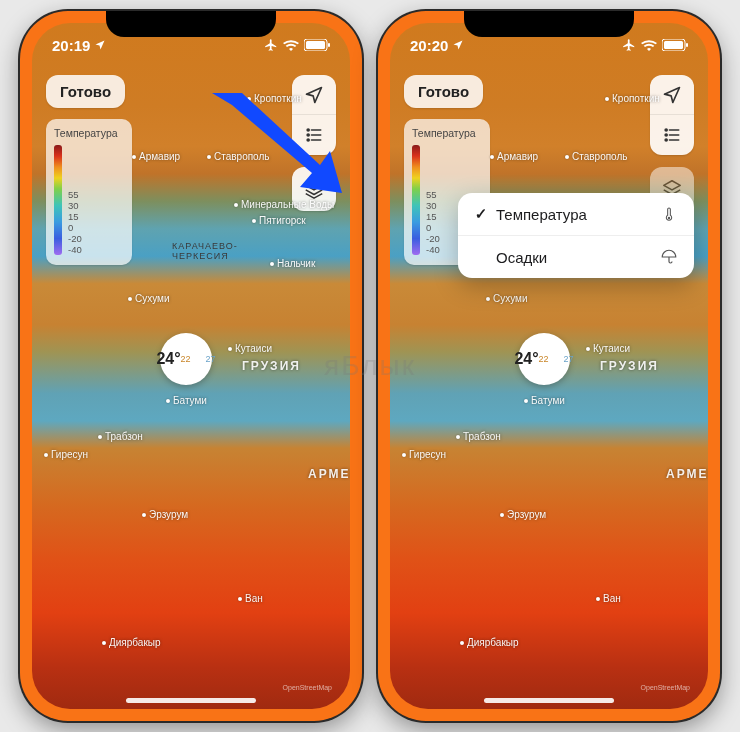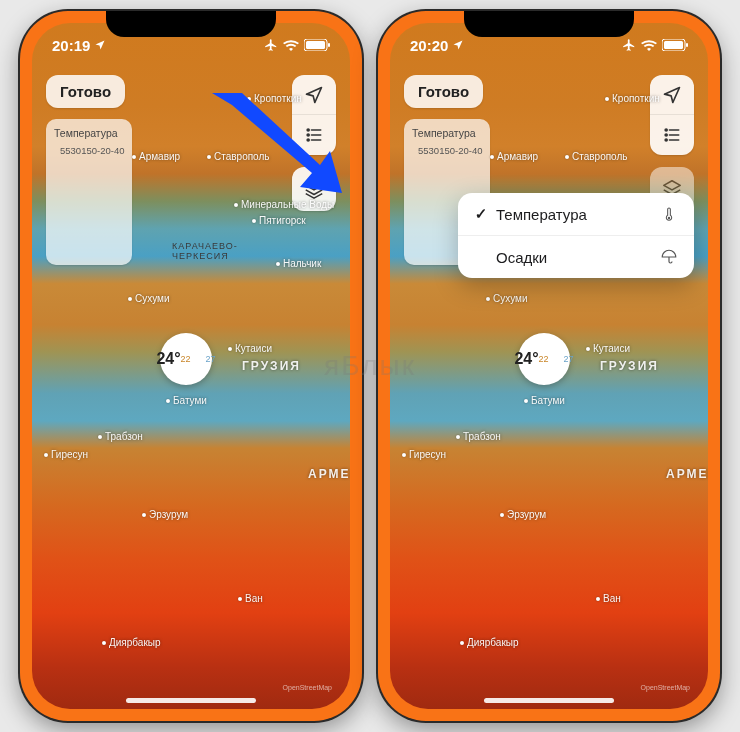--- a/index.html
+++ b/index.html
@@ -113,21 +113,21 @@
     box-shadow: 0 1px 2px rgba(0,0,0,.12);
   }
   .legend-title { font-size: 10.5px; margin-bottom: 6px; color: #444; }
   .legend-body { display: flex; gap: 6px; }
   .legend-bar {
     width: 8px; height: 110px; border-radius: 3px;
     background: linear-gradient(180deg,
       #8a1a1a 0%, #d9311a 10%, #ef8e1f 20%, #efd21f 30%,
       #7fd04a 40%, #3fc4b8 55%, #3a9ce0 70%, #3a5ee0 85%, #9f6cf0 100%);
   }
-  .legend-scale { display: flex; flex-direction: row; justify-content: flex-end; height: 110px; color: #555; font-size: 9.5px; }
+  .legend-scale { display: flex; flex-direction: column; justify-content: flex-end; height: 110px; color: #555; font-size: 9.5px; }
 
   
   .mlabel {
     position: absolute;
     font-size: 10px;
     color: rgba(255,255,255,.95);
     text-shadow: 0 0 3px rgba(0,0,0,.5);
     white-space: nowrap;
   }
   .mlabel.big {
@@ -295,21 +295,21 @@
       </div>
     </div>
 
     <span class="mlabel dot" style="top:70px; left:215px">Кропоткин</span>
     <span class="mlabel dot" style="top:128px; left:100px">Армавир</span>
     <span class="mlabel dot" style="top:128px; left:175px">Ставрополь</span>
     <span class="mlabel dot" style="top:176px; left:202px">Минеральные Воды</span>
     <span class="mlabel dot" style="top:192px; left:220px">Пятигорск</span>
     <span class="mlabel dark" style="top:218px; left:140px; white-space:pre">КАРАЧАЕВО-
 ЧЕРКЕСИЯ</span>
-    <span class="mlabel dot" style="top:235px; left:244px">Нальчик</span>
+    <span class="mlabel dot" style="top:235px; left:238px">Нальчик</span>
     <span class="mlabel dot" style="top:270px; left:96px">Сухуми</span>
     <span class="mlabel dot" style="top:320px; left:196px">Кутаиси</span>
     <span class="mlabel big" style="top:336px; left:210px">ГРУЗИЯ</span>
     <span class="mlabel dot" style="top:372px; left:134px">Батуми</span>
     <span class="mlabel dot" style="top:408px; left:66px">Трабзон</span>
     <span class="mlabel dot" style="top:426px; left:12px">Гиресун</span>
     <span class="mlabel big" style="top:444px; left:276px">АРМЕН</span>
     <span class="mlabel dot" style="top:486px; left:110px">Эрзурум</span>
     <span class="mlabel dot" style="top:570px; left:206px">Ван</span>
     <span class="mlabel dot" style="top:614px; left:70px">Диярбакыр</span>

